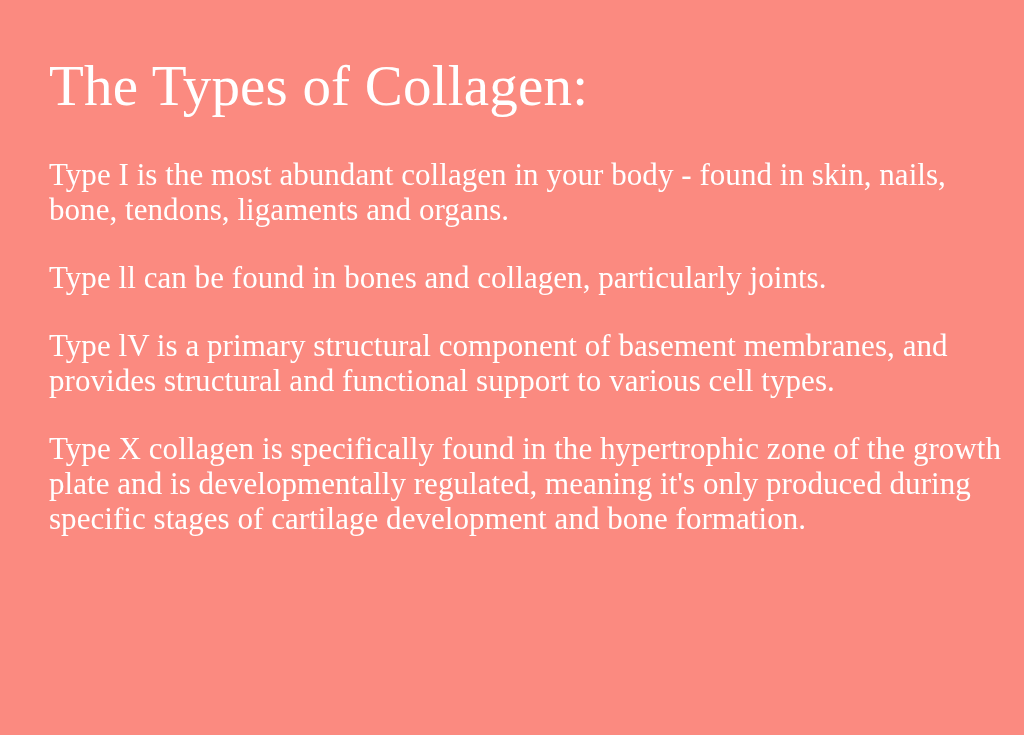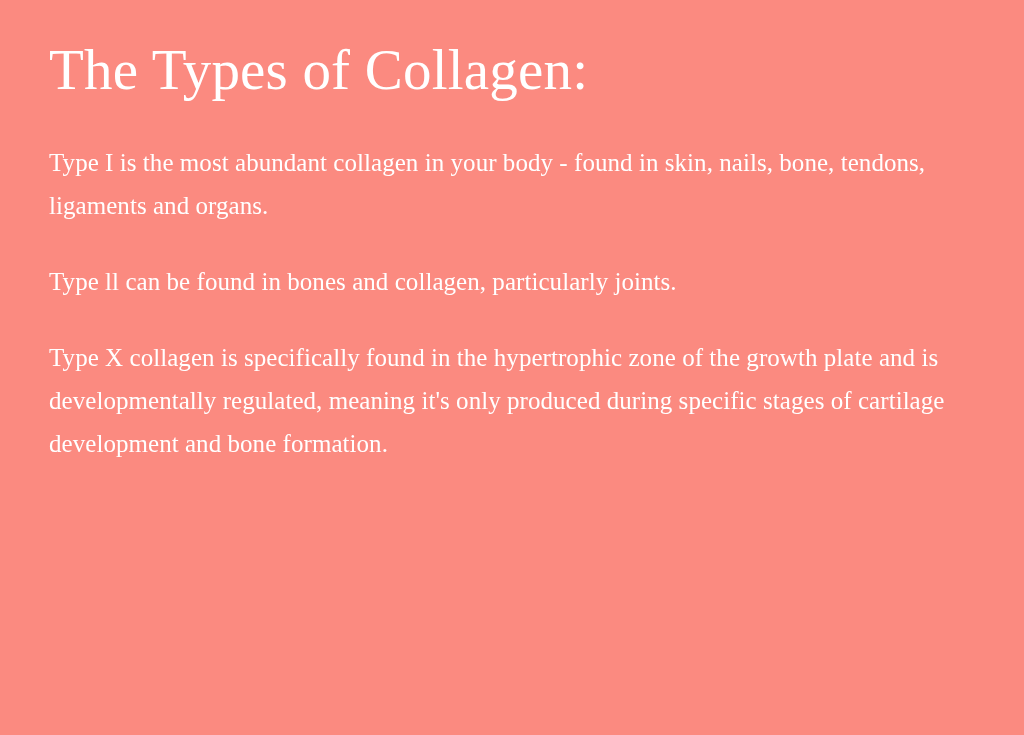--- a/index.html
+++ b/index.html
@@ -27,30 +27,30 @@
     top: 0;
     width: 962px;
   }
   .slide-title {
     color: #ffffff;
     font-size: 57px;
     line-height: 62px;
     font-weight: 400;
     letter-spacing: 0.2px;
     margin: 0;
-    padding-top: 39px;
+    padding-top: 55px;
     white-space: nowrap;
   }
   .body-block {
     margin-top: 40px;
   }
   .para {
     color: #ffffff;
-    font-size: 25px;
-    line-height: 43px;
+    font-size: 31px;
+    line-height: 35px;
     font-weight: 400;
     margin: 0 0 33px 0;
     letter-spacing: 0.05px;
     text-align: left;
   }
   .para:last-child {
     margin-bottom: 8px;
   }
 </style>
 </head>
@@ -60,18 +60,19 @@
   <div class="content">
 
     <h1 class="slide-title">The Types of Collagen:</h1>
 
     <div class="body-block">
       <p class="para">Type I is the most abundant collagen in your body - found in skin, nails, bone, tendons, ligaments and organs.</p>
 
       <p class="para">Type ll can be found in bones and collagen, particularly joints.</p>
 
 
+      <p class="para">Type lV is a primary structural component of basement membranes, and provides structural and functional support to various cell types.</p>
 
       <p class="para">Type X collagen is specifically found in the hypertrophic zone of the growth plate and is developmentally regulated, meaning it's only produced during specific stages of cartilage development and bone formation.</p>
     </div>
 
   </div>
 </div>
 
 </body></html>

